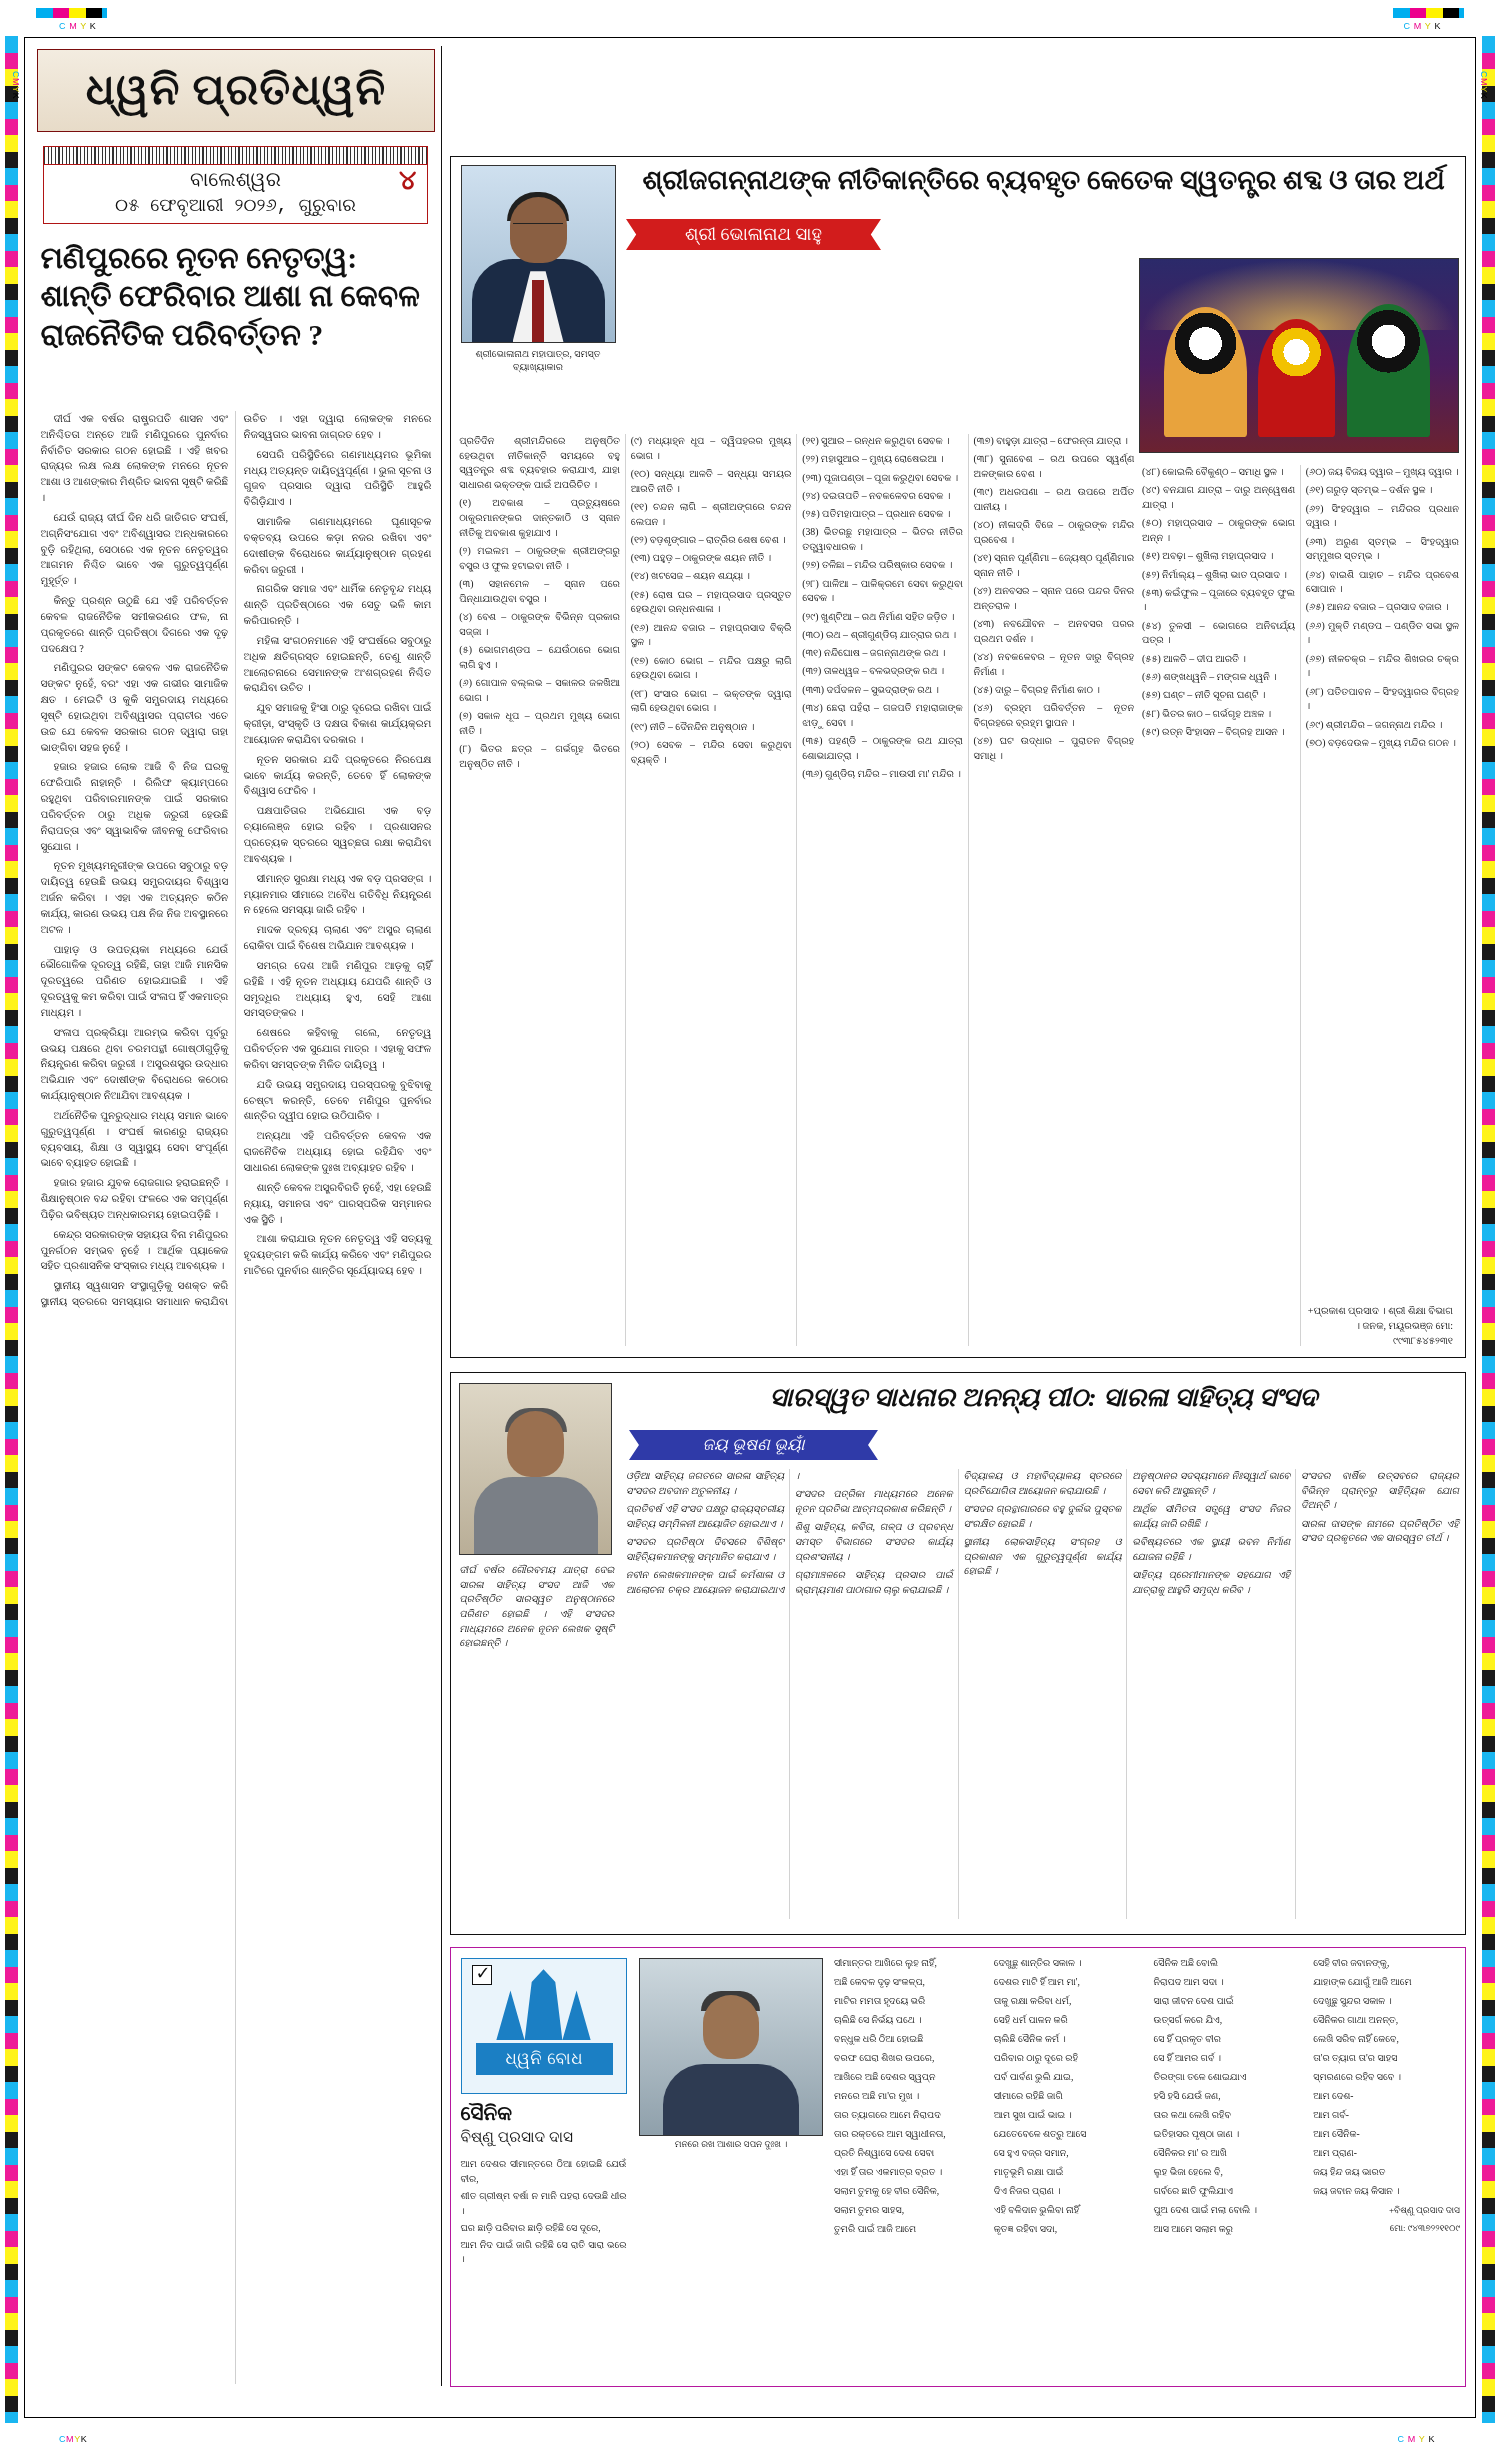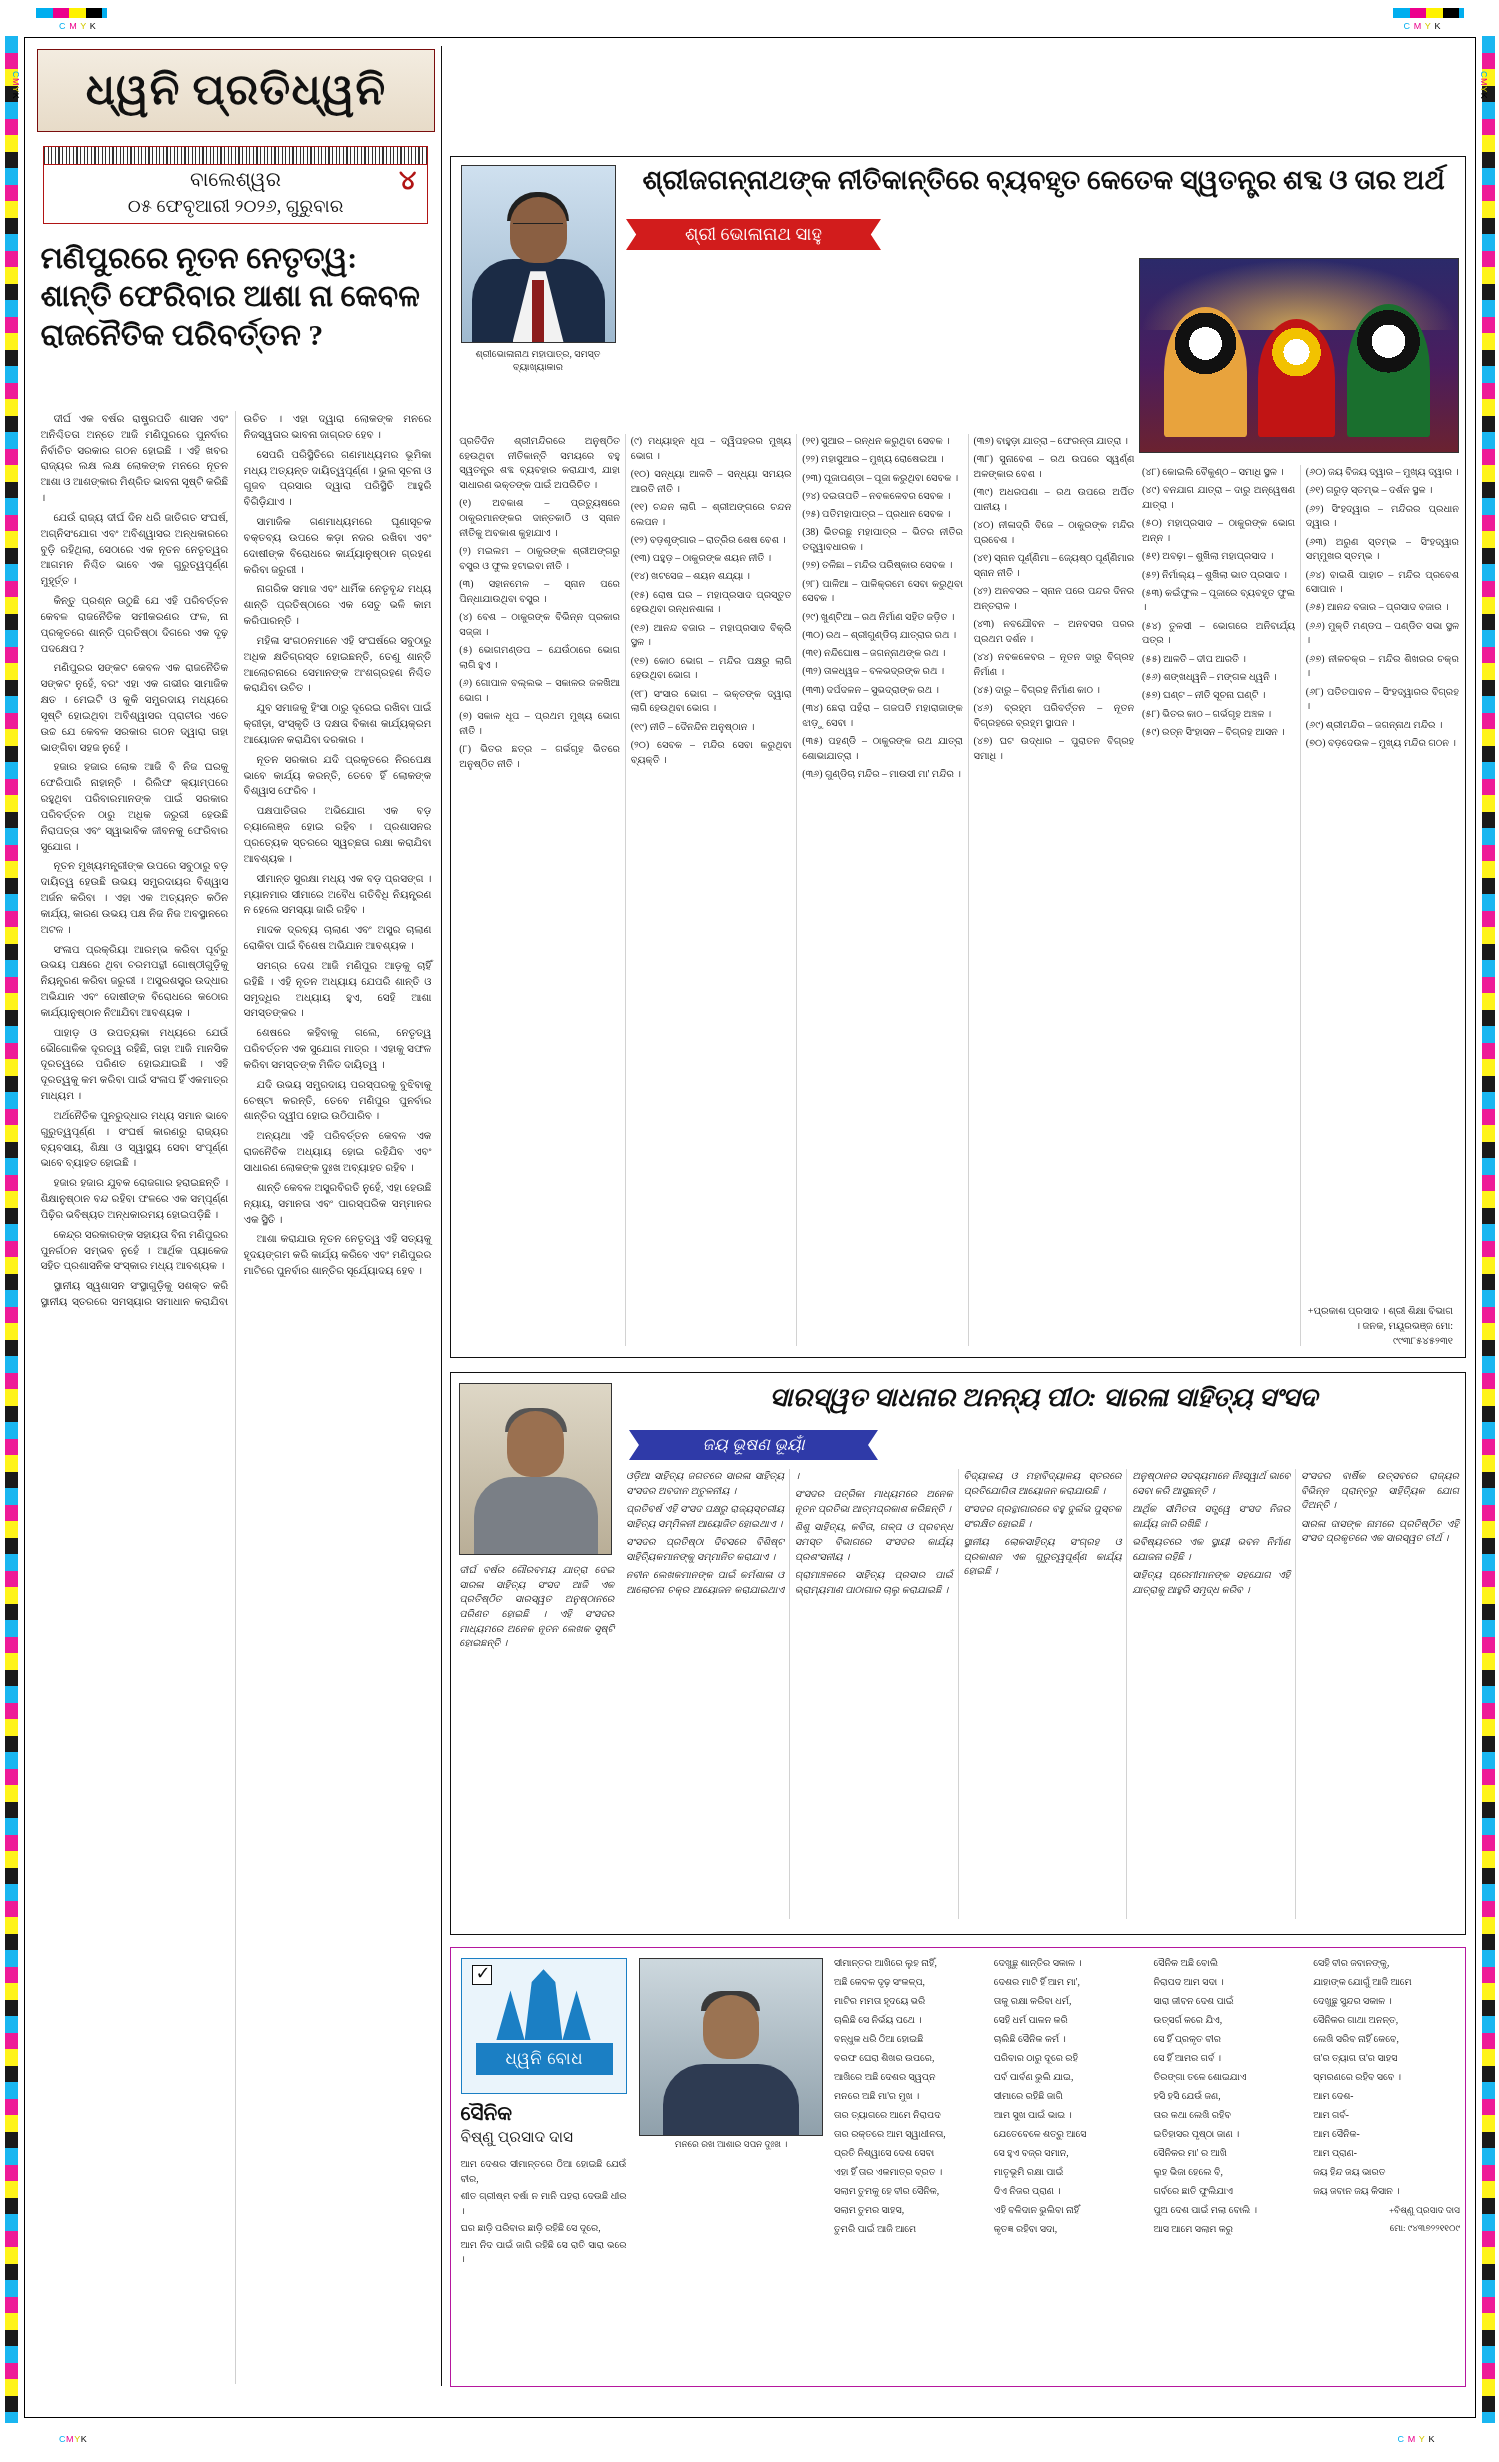--- a/index.html
+++ b/index.html
@@ -78,21 +78,21 @@
     position:absolute; left:0; top:0; width: 100%; height: 18px;
     background: repeating-linear-gradient(90deg,#333 0px,#333 1.2px,#fff 1.2px,#fff 3.6px);
     border-bottom: 0.6px solid #b01414;
   }
   .edition-place {
     position:absolute; left:0; top: 21.3px; width:100%; text-align:center;
     font-family: "Liberation Serif", serif; font-size: 20px; color:#111;
   }
   .edition-date {
     position:absolute; left:0; top: 49px; width:100%; text-align:center;
-    font-family: Liberation Serif, serif; font-size: 18px; color:#111;
+    font-family: Liberation Mono, monospace; font-size: 18px; color:#111;
   }
   .page-num {
     position:absolute; right: 10.7px; top: 18px;
     font-family: "Liberation Serif", serif; font-size: 27px; color:#b01414; font-weight:bold;
   }
 
   
   .lead-headline {
     position: absolute; left: 15.4px; top: 201px; width: 391px;
     font-family: "Liberation Serif", serif;
@@ -312,22 +312,22 @@
   </div>
 
   <div class="lead-headline">ମଣିପୁରରେ ନୂତନ ନେତୃତ୍ୱ: ଶାନ୍ତି ଫେରିବାର ଆଶା ନା କେବଳ ରାଜନୈତିକ ପରିବର୍ତ୍ତନ ?</div>
   <div class="lead-cols" id="lead-body">
       <p>ଦୀର୍ଘ ଏକ ବର୍ଷର ରାଷ୍ଟ୍ରପତି ଶାସନ ଏବଂ ଅନିଶ୍ଚିତତା ଅନ୍ତେ ଆଜି ମଣିପୁରରେ ପୁନର୍ବାର ନିର୍ବାଚିତ ସରକାର ଗଠନ ହୋଇଛି । ଏହି ଖବର ରାଜ୍ୟର ଲକ୍ଷ ଲକ୍ଷ ଲୋକଙ୍କ ମନରେ ନୂତନ ଆଶା ଓ ଆଶଙ୍କାର ମିଶ୍ରିତ ଭାବନା ସୃଷ୍ଟି କରିଛି ।</p>
       <p>ଯେଉଁ ରାଜ୍ୟ ଦୀର୍ଘ ଦିନ ଧରି ଜାତିଗତ ସଂଘର୍ଷ, ଅଗ୍ନିସଂଯୋଗ ଏବଂ ଅବିଶ୍ୱାସର ଅନ୍ଧକାରରେ ବୁଡ଼ି ରହିଥିଲା, ସେଠାରେ ଏକ ନୂତନ ନେତୃତ୍ୱର ଆଗମନ ନିଶ୍ଚିତ ଭାବେ ଏକ ଗୁରୁତ୍ୱପୂର୍ଣ୍ଣ ମୁହୂର୍ତ୍ତ ।</p>
       <p>କିନ୍ତୁ ପ୍ରଶ୍ନ ଉଠୁଛି ଯେ ଏହି ପରିବର୍ତ୍ତନ କେବଳ ରାଜନୈତିକ ସମୀକରଣର ଫଳ, ନା ପ୍ରକୃତରେ ଶାନ୍ତି ପ୍ରତିଷ୍ଠା ଦିଗରେ ଏକ ଦୃଢ଼ ପଦକ୍ଷେପ ?</p>
       <p>ମଣିପୁରର ସଙ୍କଟ କେବଳ ଏକ ରାଜନୈତିକ ସଙ୍କଟ ନୁହେଁ, ବରଂ ଏହା ଏକ ଗଭୀର ସାମାଜିକ କ୍ଷତ । ମେଇଟି ଓ କୁକି ସମ୍ପ୍ରଦାୟ ମଧ୍ୟରେ ସୃଷ୍ଟି ହୋଇଥିବା ଅବିଶ୍ୱାସର ପ୍ରାଚୀର ଏତେ ଉଚ୍ଚ ଯେ କେବଳ ସରକାର ଗଠନ ଦ୍ୱାରା ତାହା ଭାଙ୍ଗିବା ସହଜ ନୁହେଁ ।</p>
       <p>ହଜାର ହଜାର ଲୋକ ଆଜି ବି ନିଜ ଘରକୁ ଫେରିପାରି ନାହାନ୍ତି । ରିଲିଫ କ୍ୟାମ୍ପରେ ରହୁଥିବା ପରିବାରମାନଙ୍କ ପାଇଁ ସରକାର ପରିବର୍ତ୍ତନ ଠାରୁ ଅଧିକ ଜରୁରୀ ହେଉଛି ନିରାପତ୍ତା ଏବଂ ସ୍ୱାଭାବିକ ଜୀବନକୁ ଫେରିବାର ସୁଯୋଗ ।</p>
       <p>ନୂତନ ମୁଖ୍ୟମନ୍ତ୍ରୀଙ୍କ ଉପରେ ସବୁଠାରୁ ବଡ଼ ଦାୟିତ୍ୱ ହେଉଛି ଉଭୟ ସମ୍ପ୍ରଦାୟର ବିଶ୍ୱାସ ଅର୍ଜନ କରିବା । ଏହା ଏକ ଅତ୍ୟନ୍ତ କଠିନ କାର୍ଯ୍ୟ, କାରଣ ଉଭୟ ପକ୍ଷ ନିଜ ନିଜ ଅବସ୍ଥାନରେ ଅଟଳ ।</p>
+      <p>ପାହାଡ଼ ଓ ଉପତ୍ୟକା ମଧ୍ୟରେ ଯେଉଁ ଭୌଗୋଳିକ ଦୂରତ୍ୱ ରହିଛି, ତାହା ଆଜି ମାନସିକ ଦୂରତ୍ୱରେ ପରିଣତ ହୋଇଯାଇଛି । ଏହି ଦୂରତ୍ୱକୁ କମ କରିବା ପାଇଁ ସଂଳାପ ହିଁ ଏକମାତ୍ର ମାଧ୍ୟମ ।</p>
       <p>ସଂଳାପ ପ୍ରକ୍ରିୟା ଆରମ୍ଭ କରିବା ପୂର୍ବରୁ ଉଭୟ ପକ୍ଷରେ ଥିବା ଚରମପନ୍ଥୀ ଗୋଷ୍ଠୀଗୁଡ଼ିକୁ ନିୟନ୍ତ୍ରଣ କରିବା ଜରୁରୀ । ଅସ୍ତ୍ରଶସ୍ତ୍ର ଉଦ୍ଧାର ଅଭିଯାନ ଏବଂ ଦୋଷୀଙ୍କ ବିରୋଧରେ କଠୋର କାର୍ଯ୍ୟାନୁଷ୍ଠାନ ନିଆଯିବା ଆବଶ୍ୟକ ।</p>
-      <p>ପାହାଡ଼ ଓ ଉପତ୍ୟକା ମଧ୍ୟରେ ଯେଉଁ ଭୌଗୋଳିକ ଦୂରତ୍ୱ ରହିଛି, ତାହା ଆଜି ମାନସିକ ଦୂରତ୍ୱରେ ପରିଣତ ହୋଇଯାଇଛି । ଏହି ଦୂରତ୍ୱକୁ କମ କରିବା ପାଇଁ ସଂଳାପ ହିଁ ଏକମାତ୍ର ମାଧ୍ୟମ ।</p>
       <p>ଅର୍ଥନୈତିକ ପୁନରୁଦ୍ଧାର ମଧ୍ୟ ସମାନ ଭାବେ ଗୁରୁତ୍ୱପୂର୍ଣ୍ଣ । ସଂଘର୍ଷ କାରଣରୁ ରାଜ୍ୟର ବ୍ୟବସାୟ, ଶିକ୍ଷା ଓ ସ୍ୱାସ୍ଥ୍ୟ ସେବା ସଂପୂର୍ଣ୍ଣ ଭାବେ ବ୍ୟାହତ ହୋଇଛି ।</p>
       <p>ହଜାର ହଜାର ଯୁବକ ରୋଜଗାର ହରାଇଛନ୍ତି । ଶିକ୍ଷାନୁଷ୍ଠାନ ବନ୍ଦ ରହିବା ଫଳରେ ଏକ ସମ୍ପୂର୍ଣ୍ଣ ପିଢ଼ିର ଭବିଷ୍ୟତ ଅନ୍ଧକାରମୟ ହୋଇପଡ଼ିଛି ।</p>
       <p>କେନ୍ଦ୍ର ସରକାରଙ୍କ ସହାୟତା ବିନା ମଣିପୁରର ପୁନର୍ଗଠନ ସମ୍ଭବ ନୁହେଁ । ଆର୍ଥିକ ପ୍ୟାକେଜ ସହିତ ପ୍ରଶାସନିକ ସଂସ୍କାର ମଧ୍ୟ ଆବଶ୍ୟକ ।</p>
       <p>ସ୍ଥାନୀୟ ସ୍ୱଶାସନ ସଂସ୍ଥାଗୁଡ଼ିକୁ ସଶକ୍ତ କରି ସ୍ଥାନୀୟ ସ୍ତରରେ ସମସ୍ୟାର ସମାଧାନ କରାଯିବା ଉଚିତ । ଏହା ଦ୍ୱାରା ଲୋକଙ୍କ ମନରେ ନିଜସ୍ୱତାର ଭାବନା ଜାଗ୍ରତ ହେବ ।</p>
       <p>ସେପରି ପରିସ୍ଥିତିରେ ଗଣମାଧ୍ୟମର ଭୂମିକା ମଧ୍ୟ ଅତ୍ୟନ୍ତ ଦାୟିତ୍ୱପୂର୍ଣ୍ଣ । ଭୁଲ ସୂଚନା ଓ ଗୁଜବ ପ୍ରସାର ଦ୍ୱାରା ପରିସ୍ଥିତି ଆହୁରି ବିଗିଡ଼ିଯାଏ ।</p>
       <p>ସାମାଜିକ ଗଣମାଧ୍ୟମରେ ଘୃଣାସୂଚକ ବକ୍ତବ୍ୟ ଉପରେ କଡ଼ା ନଜର ରଖିବା ଏବଂ ଦୋଷୀଙ୍କ ବିରୋଧରେ କାର୍ଯ୍ୟାନୁଷ୍ଠାନ ଗ୍ରହଣ କରିବା ଜରୁରୀ ।</p>
       <p>ନାଗରିକ ସମାଜ ଏବଂ ଧାର୍ମିକ ନେତୃବୃନ୍ଦ ମଧ୍ୟ ଶାନ୍ତି ପ୍ରତିଷ୍ଠାରେ ଏକ ସେତୁ ଭଳି କାମ କରିପାରନ୍ତି ।</p>
       <p>ମହିଳା ସଂଗଠନମାନେ ଏହି ସଂଘର୍ଷରେ ସବୁଠାରୁ ଅଧିକ କ୍ଷତିଗ୍ରସ୍ତ ହୋଇଛନ୍ତି, ତେଣୁ ଶାନ୍ତି ଆଲୋଚନାରେ ସେମାନଙ୍କ ଅଂଶଗ୍ରହଣ ନିଶ୍ଚିତ କରାଯିବା ଉଚିତ ।</p>
       <p>ଯୁବ ସମାଜକୁ ହିଂସା ଠାରୁ ଦୂରେଇ ରଖିବା ପାଇଁ କ୍ରୀଡ଼ା, ସଂସ୍କୃତି ଓ ଦକ୍ଷତା ବିକାଶ କାର୍ଯ୍ୟକ୍ରମ ଆୟୋଜନ କରାଯିବା ଦରକାର ।</p>
       <p>ନୂତନ ସରକାର ଯଦି ପ୍ରକୃତରେ ନିରପେକ୍ଷ ଭାବେ କାର୍ଯ୍ୟ କରନ୍ତି, ତେବେ ହିଁ ଲୋକଙ୍କ ବିଶ୍ୱାସ ଫେରିବ ।</p>

